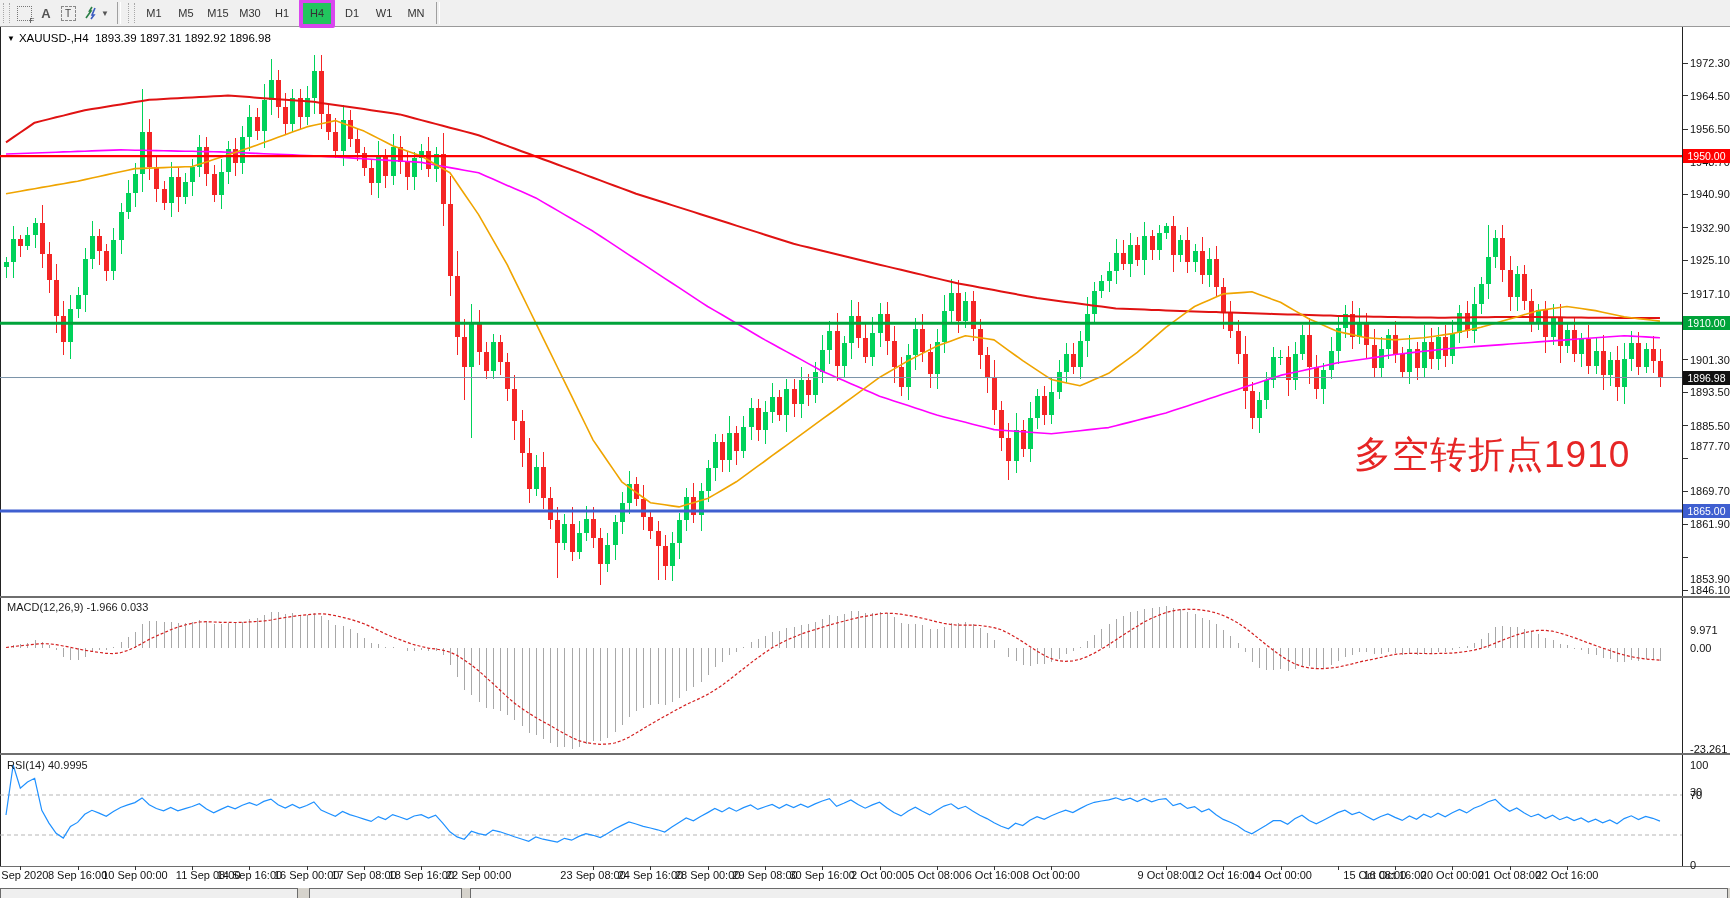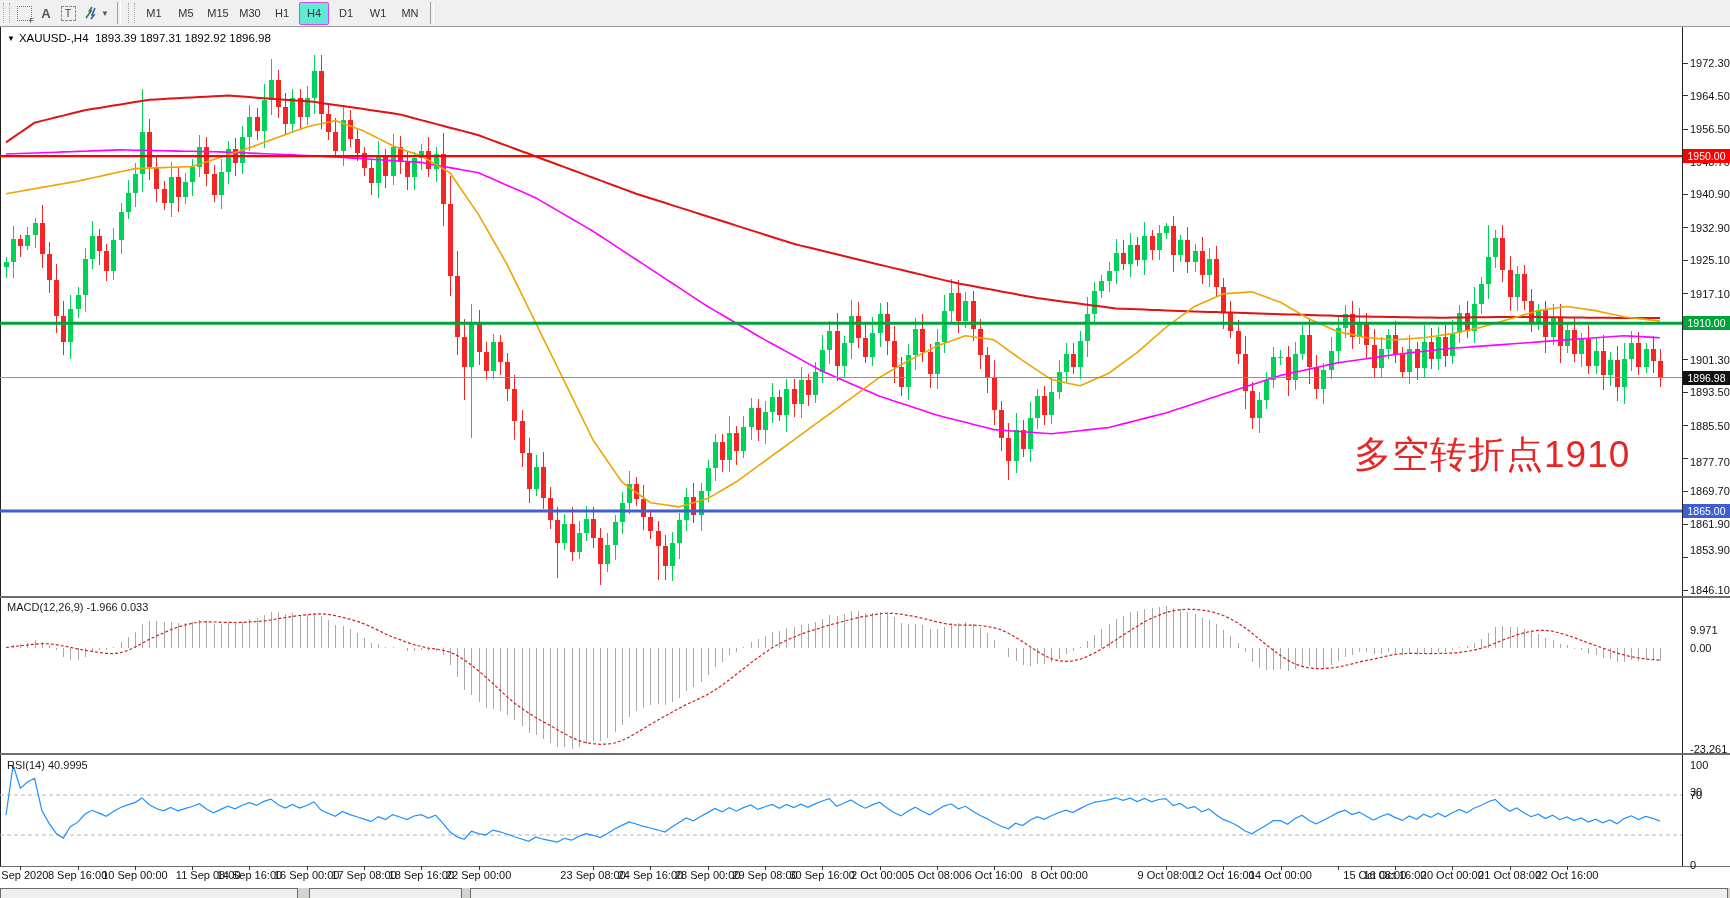--- a/index.html
+++ b/index.html
@@ -4,21 +4,21 @@
 <style>
   html,body{margin:0;padding:0;background:#fff;}
   #app{position:relative;width:1730px;height:898px;background:#fff;overflow:hidden;
        font-family:"Liberation Sans",sans-serif;-webkit-font-smoothing:none;}
   
   #toolbar{position:absolute;left:0;top:0;width:1730px;height:27px;background:#f0f0f0;
            border-bottom:1px solid #9a9a9a;display:flex;align-items:center;box-sizing:border-box;}
   .tb-handle{width:5px;height:20px;margin:0 3px;border-left:1px dotted #a8a8a8;border-right:1px dotted #a8a8a8;}
   .tb-btn{height:21px;min-width:22px;padding:0 3px;margin:0 1px;display:flex;align-items:center;justify-content:center;
           font-size:11px;color:#333;border:1px solid transparent;border-radius:2px;cursor:default;}
-  .tb-btn.active{background:#5eead4;border:1px solid #d946ef;}
+  .tb-btn.active{background:#22c55e;border:4px solid #d946ef;}
   .tb-sep{width:2px;height:22px;margin:0 4px;border-left:1px solid #9f9f9f;border-right:1px solid #ffffff;}
   .icon-box{width:22px;height:21px;display:flex;align-items:center;justify-content:center;position:relative;}
   .grid-ic{width:13px;height:13px;border:1px dotted #777;position:relative;}
   .grid-ic span{position:absolute;right:-4px;bottom:-5px;font-size:8px;color:#444;}
   .a-ic{font-size:13px;color:#555;font-weight:bold;}
   .t-ic{width:13px;height:13px;border:1px dashed #888;font-size:10px;color:#444;display:flex;align-items:center;justify-content:center;}
   .caret{font-size:8px;color:#555;margin-left:2px;}
   
   .vline-axis{position:absolute;left:1682px;top:27px;width:1px;height:839px;background:#222;}
   .vline-left{position:absolute;left:0;top:27px;width:1px;height:839px;background:#222;}
@@ -830,27 +830,27 @@
       <div class="tick-label" style="top:287.5px;">1917.10</div>
       <div class="tick-dash" style="top:325.6px;"></div>
       <div class="tick-label" style="top:320.1px;">1909.30</div>
       <div class="tick-dash" style="top:359.0px;"></div>
       <div class="tick-label" style="top:353.5px;">1901.30</div>
       <div class="tick-dash" style="top:391.6px;"></div>
       <div class="tick-label" style="top:386.1px;">1893.50</div>
       <div class="tick-dash" style="top:425.0px;"></div>
       <div class="tick-label" style="top:419.5px;">1885.50</div>
       <div class="tick-dash" style="top:457.5px;"></div>
-      <div class="tick-label" style="top:456px;">1877.70</div>
+      <div class="tick-label" style="top:440px;">1877.70</div>
       <div class="tick-dash" style="top:490.9px;"></div>
       <div class="tick-label" style="top:485.4px;">1869.70</div>
       <div class="tick-dash" style="top:523.5px;"></div>
       <div class="tick-label" style="top:518.0px;">1861.90</div>
       <div class="tick-dash" style="top:556.9px;"></div>
-      <div class="tick-label" style="top:544px;">1853.90</div>
+      <div class="tick-label" style="top:573px;">1853.90</div>
       <div class="tick-dash" style="top:589.5px;"></div>
       <div class="tick-label" style="top:584.0px;">1846.10</div>
       <div class="price-box" style="top:149.1px;background:#ff0000;">1950.00</div>
       <div class="price-box" style="top:316.2px;background:#00a33a;">1910.00</div>
       <div class="price-box" style="top:504.1px;background:#3f5fd0;">1865.00</div>
       <div class="price-box" style="top:370.5px;background:#111111;">1896.98</div>
       <div class="tick-label" style="top:600.0px;margin-top:24px;">9.971</div>
       <div class="tick-label" style="top:641.5px;">0.00</div>
       <div class="tick-label" style="top:742.9px;">-23.261</div>
       <div class="tick-label" style="top:759.0px;">100</div>
@@ -887,21 +887,21 @@
       <div class="date-label" style="left:765.0px;">29 Sep 08:00</div>
       <div class="date-tick" style="left:822.2px;"></div>
       <div class="date-label" style="left:822.2px;">30 Sep 16:00</div>
       <div class="date-tick" style="left:879.5px;"></div>
       <div class="date-label" style="left:879.5px;">2 Oct 00:00</div>
       <div class="date-tick" style="left:936.8px;"></div>
       <div class="date-label" style="left:936.8px;">5 Oct 08:00</div>
       <div class="date-tick" style="left:994.1px;"></div>
       <div class="date-label" style="left:994.1px;">6 Oct 16:00</div>
       <div class="date-tick" style="left:1051.4px;"></div>
-      <div class="date-label" style="left:1051.4px;margin-left:8px;">8 Oct 00:00</div>
+      <div class="date-label" style="left:1051.4px;">8 Oct 00:00</div>
       <div class="date-tick" style="left:1165.9px;"></div>
       <div class="date-label" style="left:1165.9px;">9 Oct 08:00</div>
       <div class="date-tick" style="left:1223.2px;"></div>
       <div class="date-label" style="left:1223.2px;">12 Oct 16:00</div>
       <div class="date-tick" style="left:1280.5px;"></div>
       <div class="date-label" style="left:1280.5px;">14 Oct 00:00</div>
       <div class="date-tick" style="left:1337.8px;"></div>
       <div class="date-label" style="left:1337.8px;margin-left:37px;">15 Oct 08:00</div>
       <div class="date-tick" style="left:1395.0px;"></div>
       <div class="date-label" style="left:1395.0px;">16 Oct 16:00</div>

